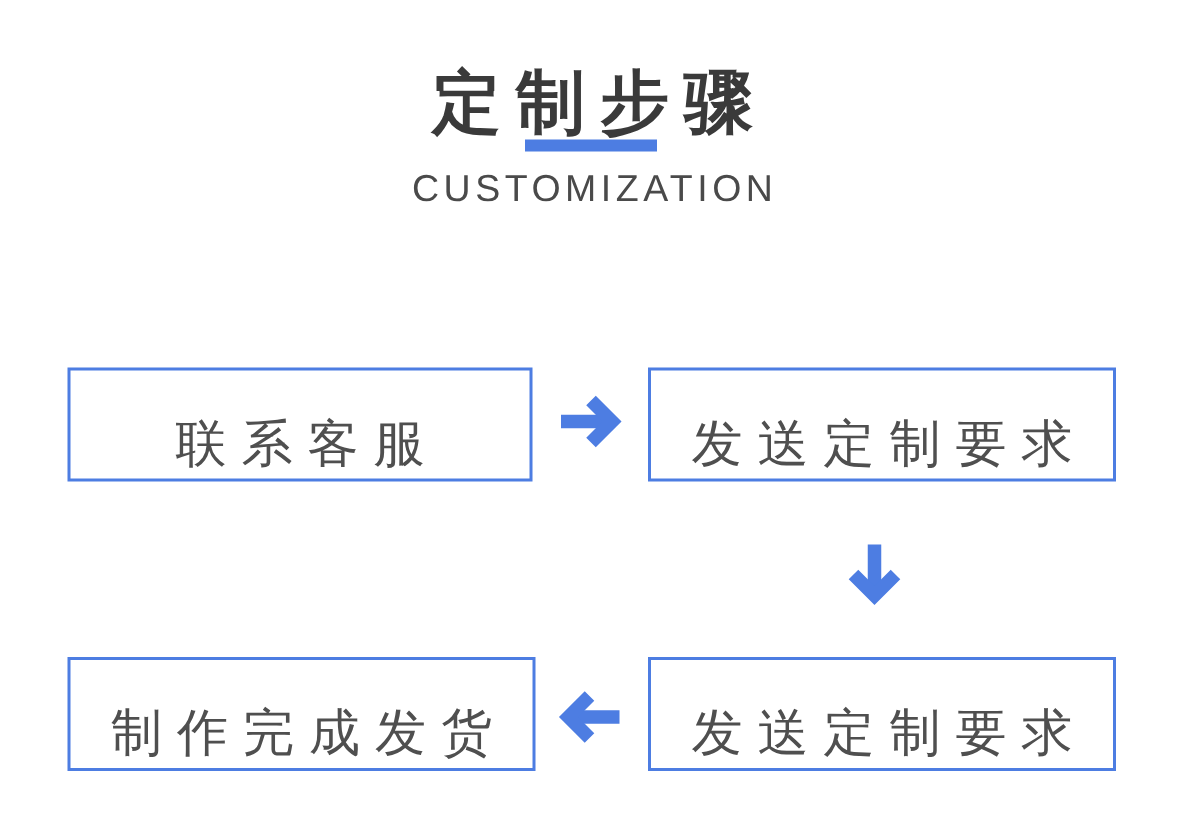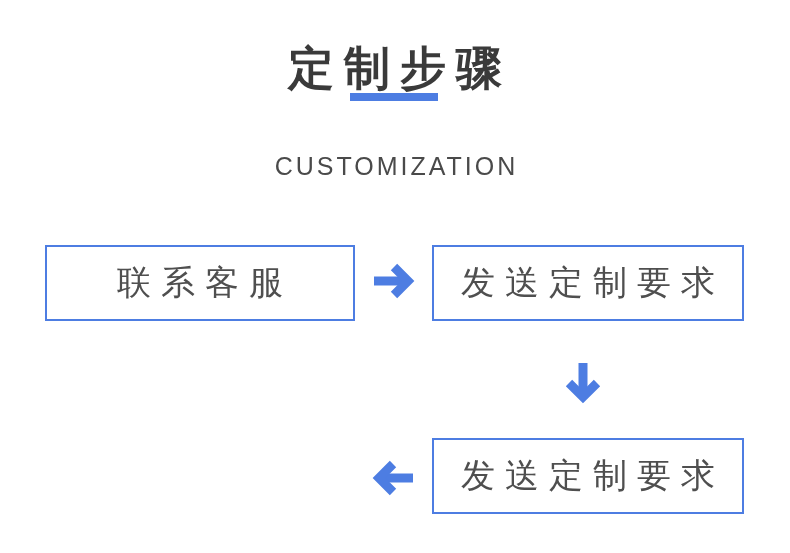--- a/index.html
+++ b/index.html
@@ -44,29 +44,28 @@
     position: absolute;
     top: 112px;
     left: 0;
     width: 100%;
     text-align: center;
     font-size: 25px;
     font-weight: 400;
     letter-spacing: 3px;
     text-indent: 3px;
     color: var(--subtitle-text);
-    margin-top: 40px;
   }
   .step-box {
     position: absolute;
     height: 76px;
     border: 2px solid var(--accent);
     background: #fff;
     display: flex;
-    align-items: center;
+    align-items: flex-end;
     justify-content: center;
     font-size: 34px;
     letter-spacing: 10px;
     text-indent: 10px;
     color: var(--step-text);
     white-space: nowrap;
   }
   .box-1 { left: 45px;  top: 245px; width: 310px; }
   .box-2 { left: 432px; top: 245px; width: 312px; }
   .box-3 { left: 432px; top: 438px; width: 312px; }
@@ -114,14 +113,17 @@
 
   <div class="step-box box-3">
     <span>发送定制要求</span>
   </div>
 
   <svg class="arrow arrow-left" width="44" height="36" viewBox="0 0 44 36">
     <path d="M42 18 H14"></path>
     <path d="M22 4 L8 18 L22 32"></path>
   </svg>
 
+  <div class="step-box box-4">
+    <span>制作完成发货</span>
+  </div>
 
 </div>
 
 </body></html>

